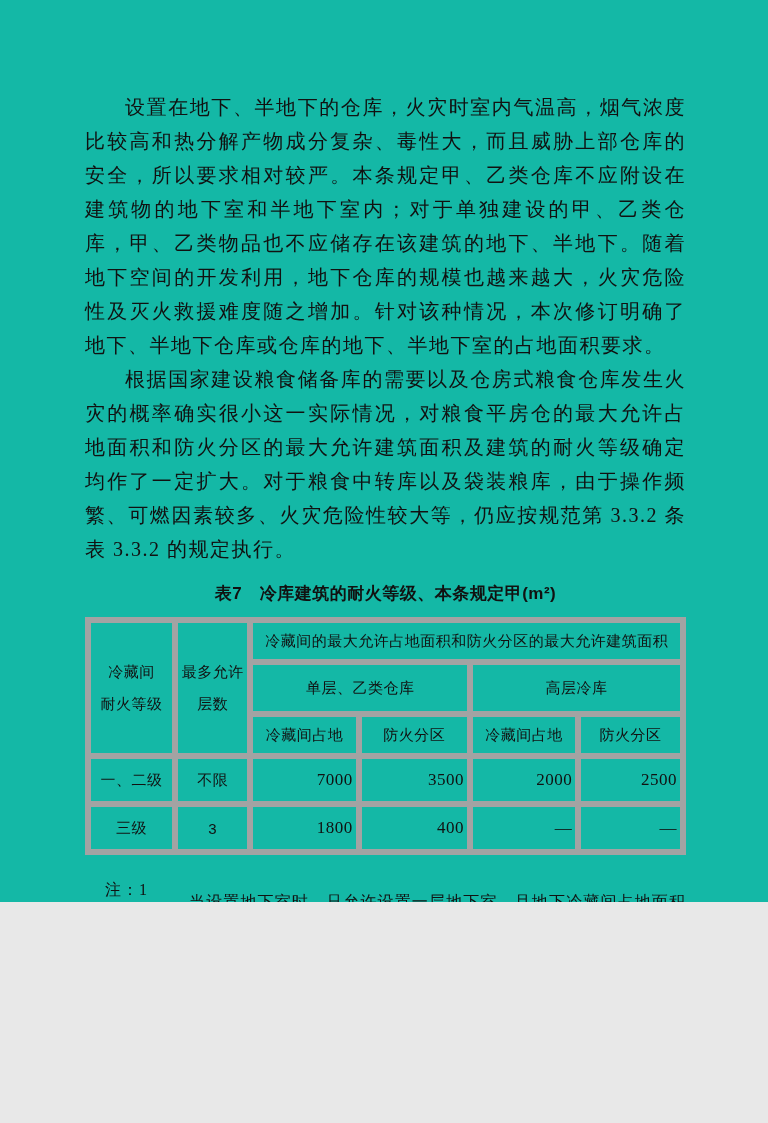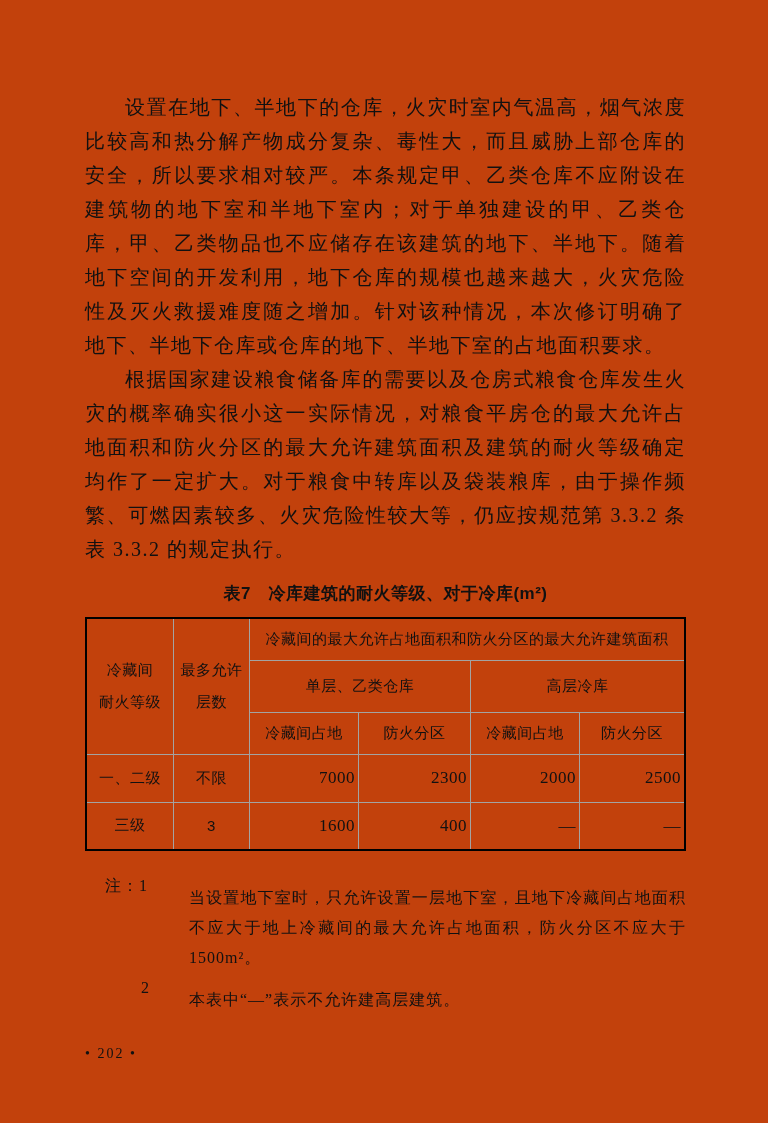--- a/index.html
+++ b/index.html
@@ -3,23 +3,23 @@
 <meta charset="utf-8">
 <style>
   html, body {
     margin: 0;
     padding: 0;
     background: #e8e8e8;
   }
   .page {
     position: relative;
     width: 768px;
-    height: 1123px;
+    height: 902px;
     margin: 0 auto;
-    background: #c2410c;
+    background: #14b8a6;
     overflow: hidden;
     box-sizing: border-box;
     padding: 90px 82px 0 85px;
     color: #111;
     font-family: "Liberation Serif", "DejaVu Serif", serif;
   }
   .body-text {
     margin: 0;
     font-size: 20px;
     line-height: 34px;
@@ -35,21 +35,21 @@
     font-size: 17px;
     letter-spacing: 0.5px;
   }
   table.t7 {
     width: 100%;
     border-collapse: collapse;
     table-layout: fixed;
     border: 2px solid #000;
   }
   table.t7 td {
-    border: 1px solid #a3a3a3;
+    border: 6px solid #a3a3a3;
     text-align: center;
     vertical-align: middle;
     padding: 4px 3px;
     font-family: "Liberation Sans", "DejaVu Sans", sans-serif;
     font-size: 15px;
     letter-spacing: 0.5px;
   }
   table.t7 tr.hr1 { height: 42px; }
   table.t7 tr.hr2 { height: 52px; }
   table.t7 tr.hr3 { height: 42px; }
@@ -81,21 +81,21 @@
   }
 </style>
 </head>
 <body>
 
 <div class="page">
 
   <p class="body-text">设置在地下、半地下的仓库，火灾时室内气温高，烟气浓度比较高和热分解产物成分复杂、毒性大，而且威胁上部仓库的安全，所以要求相对较严。本条规定甲、乙类仓库不应附设在建筑物的地下室和半地下室内；对于单独建设的甲、乙类仓库，甲、乙类物品也不应储存在该建筑的地下、半地下。随着地下空间的开发利用，地下仓库的规模也越来越大，火灾危险性及灭火救援难度随之增加。针对该种情况，本次修订明确了地下、半地下仓库或仓库的地下、半地下室的占地面积要求。</p>
   <p class="body-text">根据国家建设粮食储备库的需要以及仓房式粮食仓库发生火灾的概率确实很小这一实际情况，对粮食平房仓的最大允许占地面积和防火分区的最大允许建筑面积及建筑的耐火等级确定均作了一定扩大。对于粮食中转库以及袋装粮库，由于操作频繁、可燃因素较多、火灾危险性较大等，仍应按规范第 3.3.2 条表 3.3.2 的规定执行。</p>
 
-  <div class="table-caption">表7　冷库建筑的耐火等级、对于冷库(m²)</div>
+  <div class="table-caption">表7　冷库建筑的耐火等级、本条规定甲(m²)</div>
 
   <table class="t7">
     <colgroup>
       <col style="width:14.6%">
       <col style="width:12.7%">
       <col style="width:18.2%">
       <col style="width:18.7%">
       <col style="width:18.2%">
       <col style="width:17.6%">
     </colgroup>
@@ -114,28 +114,28 @@
       <tr class="hr3">
         <td>冷藏间占地</td>
         <td>防火分区</td>
         <td>冷藏间占地</td>
         <td>防火分区</td>
       </tr>
       <tr class="dr">
         <td>一、二级</td>
         <td>不限</td>
         <td class="num">7000</td>
-        <td class="num">2300</td>
+        <td class="num">3500</td>
         <td class="num">2000</td>
         <td class="num">2500</td>
       </tr>
       <tr class="dr">
         <td>三级</td>
         <td>3</td>
-        <td class="num">1600</td>
+        <td class="num">1800</td>
         <td class="num">400</td>
         <td class="num">—</td>
         <td class="num">—</td>
       </tr>
     </tbody>
   </table>
 
   <div class="notes">
     <div class="note-row">
       <span class="note-label">注：1</span>

